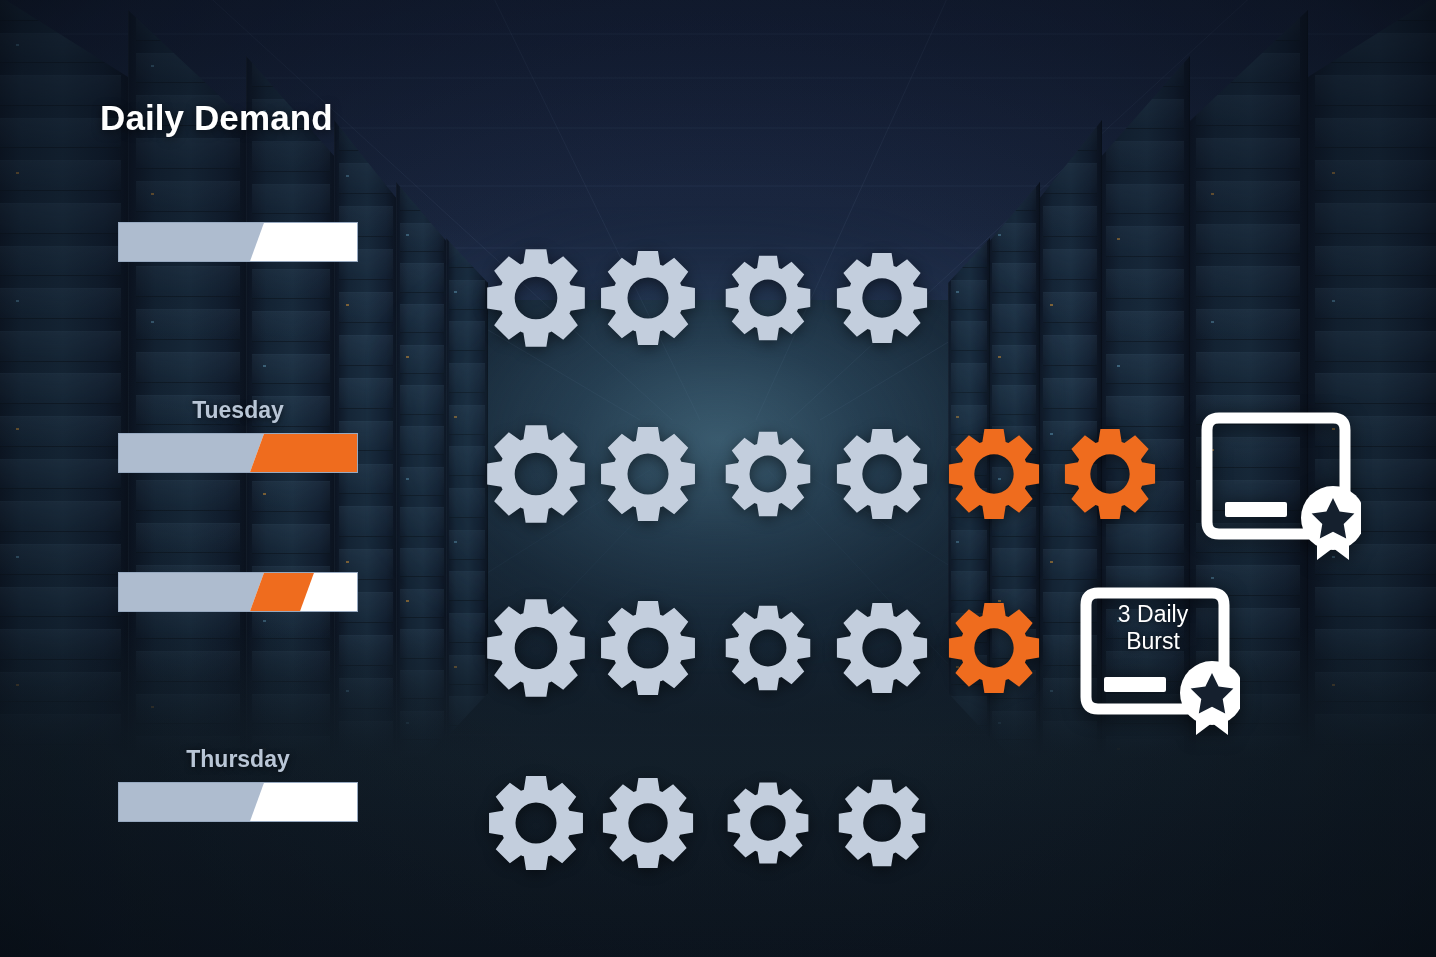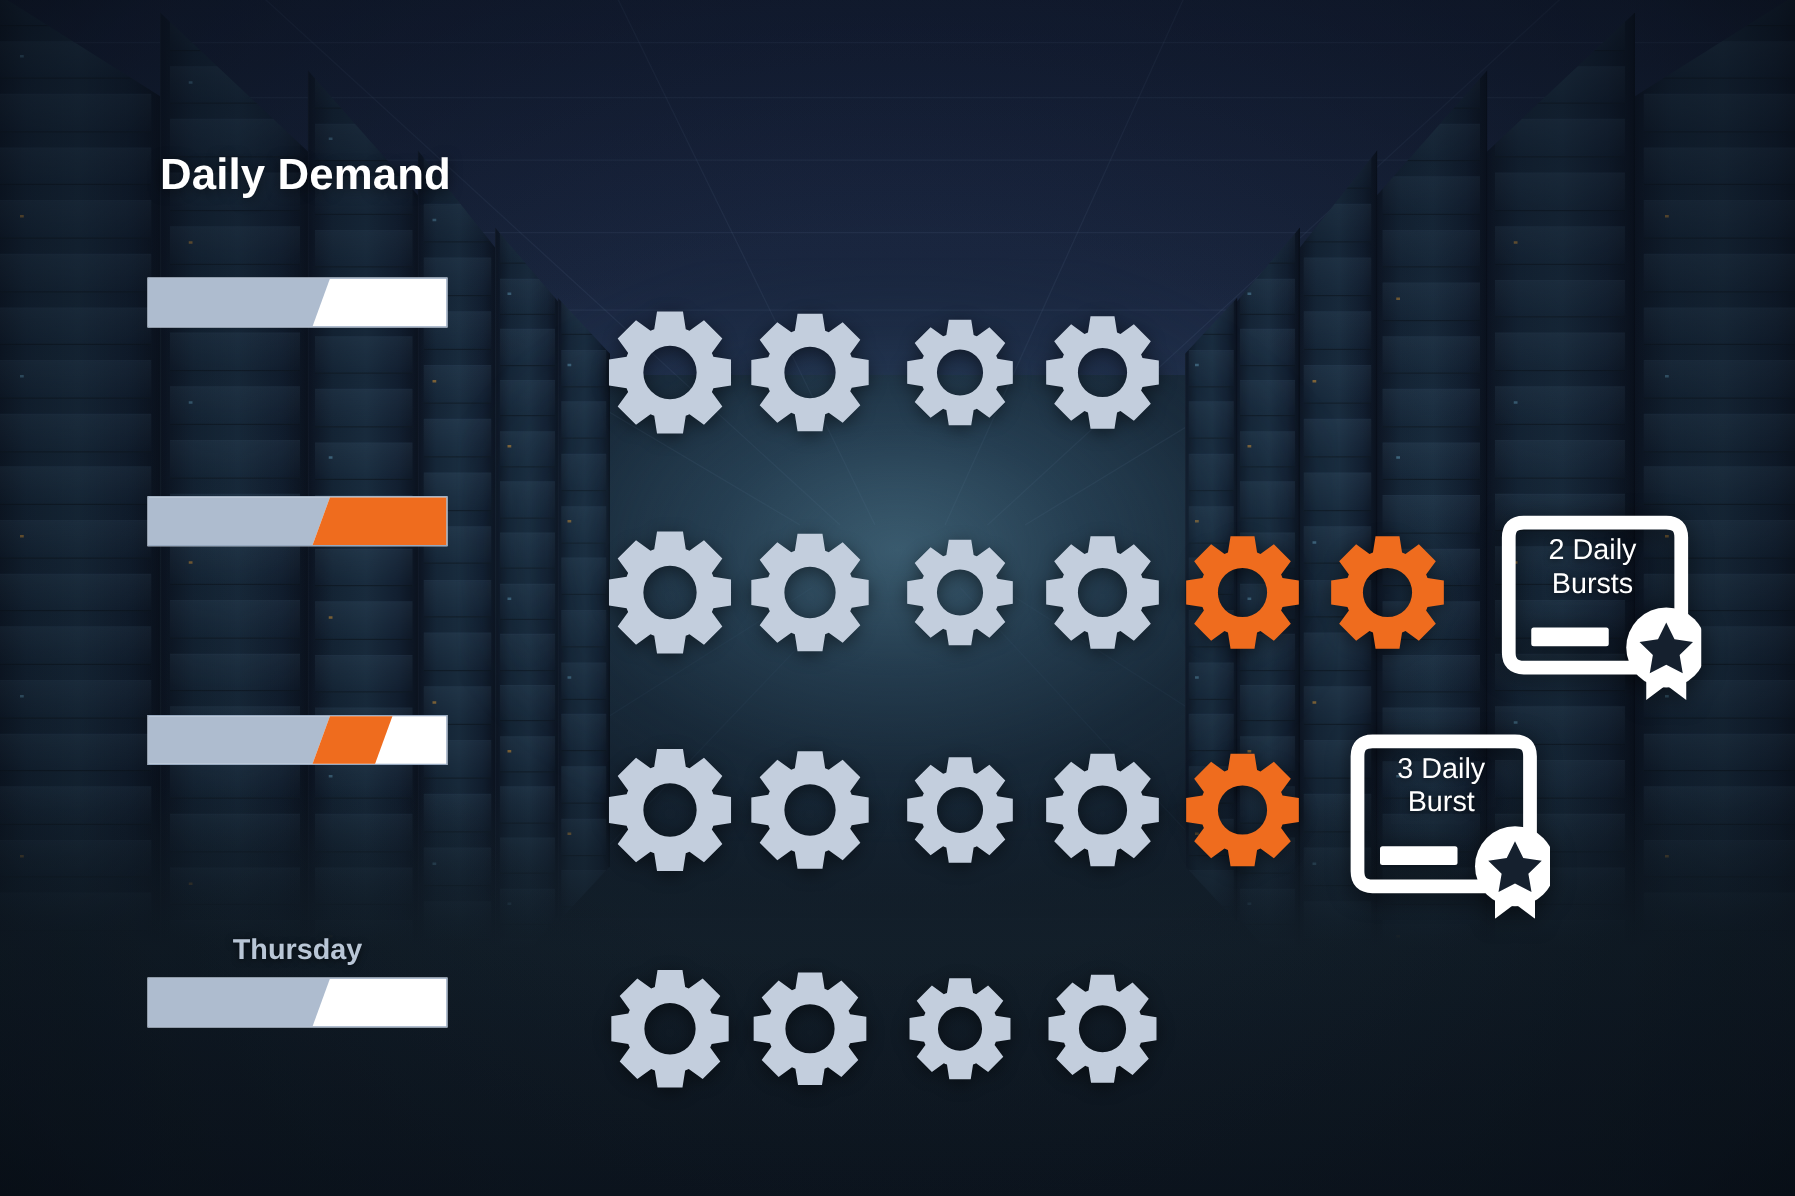--- a/index.html
+++ b/index.html
@@ -80,21 +80,21 @@
   .content{ position:absolute; inset:0; }
 
   .heading{
     position:absolute;
     color:#ffffff;
     font-weight:bold;
     letter-spacing:.1px;
     text-shadow:0 2px 10px rgba(0,0,0,.55);
     white-space:pre;
   }
-  #demand-title{ left:100px; top:120px; font-size:35px;margin-left:28px; }
+  #demand-title{ left:100px; top:98px; font-size:35px; }
   #licenses-title{ left:487px; top:113px; font-size:35px; }
 
   
   .day-row{ position:absolute; left:118px; width:240px; }
   .day-label{
     display:block; text-align:center;
     color:#b9c6d6; font-size:23px; font-weight:bold;
     text-shadow:0 1px 6px rgba(0,0,0,.6);
     margin-bottom:9px;
   }
@@ -575,20 +575,21 @@
     <div class="heading" id="demand-title">Daily Demand</div>
 
 
     <div id="demand-chart">
         <div class="day-row" style="top: 222px;">
           <div class="bar">
             <div class="seg base" style="width: calc(58% + 14px);"></div>
           </div>
         </div>
         <div class="day-row" style="top: 397px;">
+          <span class="day-label">Tuesday</span>
           <div class="bar">
             <div class="seg base" style="width: calc(58% + 14px);"></div>
             <div class="seg burst" style="left: 58%; width: calc(42% + 16px);"></div>
           </div>
         </div>
         <div class="day-row" style="top: 572px;">
           <div class="bar">
             <div class="seg base" style="width: calc(58% + 14px);"></div>
             <div class="seg burst" style="left: 58%; width: 21%;"></div>
           </div>
@@ -711,22 +712,20 @@
         <div class="cert" style="left: 1199px; top: 410px; width: 162px; height: 150px;">
           <svg width="162" height="150" viewBox="0 0 162 150">
             <g fill="none" stroke="#ffffff" stroke-width="11" stroke-linejoin="round" stroke-linecap="round">
               <path d="M8 20 Q8 8 20 8 L134 8 Q146 8 146 20 L146 92 L146 112 Q146 124 134 124 L20 124 Q8 124 8 112 Z"></path>
             </g>
             <rect x="26" y="92" width="62" height="15" rx="2" fill="#ffffff"></rect>
             <path d="M118 112 L118 150 L134 138 L150 150 L150 112 Z" fill="#ffffff"></path>
             <circle cx="134" cy="108" r="32" fill="#ffffff"></circle>
             <path d="M134 88 l6.6 13.4 14.8 2.1 -10.7 10.4 2.5 14.7 -13.2 -6.9 -13.2 6.9 2.5 -14.7 -10.7 -10.4 14.8 -2.1 Z" fill="#15202e"></path>
           </svg>
-          <div class="cert-text" style="left: 20px; top: 16px; width: 110px;">2 Daily
-Bursts</div>
         </div>
         <div class="cert" style="left: 1078px; top: 585px; width: 162px; height: 150px;">
           <svg width="162" height="150" viewBox="0 0 162 150">
             <g fill="none" stroke="#ffffff" stroke-width="11" stroke-linejoin="round" stroke-linecap="round">
               <path d="M8 20 Q8 8 20 8 L134 8 Q146 8 146 20 L146 92 L146 112 Q146 124 134 124 L20 124 Q8 124 8 112 Z"></path>
             </g>
             <rect x="26" y="92" width="62" height="15" rx="2" fill="#ffffff"></rect>
             <path d="M118 112 L118 150 L134 138 L150 150 L150 112 Z" fill="#ffffff"></path>
             <circle cx="134" cy="108" r="32" fill="#ffffff"></circle>
             <path d="M134 88 l6.6 13.4 14.8 2.1 -10.7 10.4 2.5 14.7 -13.2 -6.9 -13.2 6.9 2.5 -14.7 -10.7 -10.4 14.8 -2.1 Z" fill="#15202e"></path>

